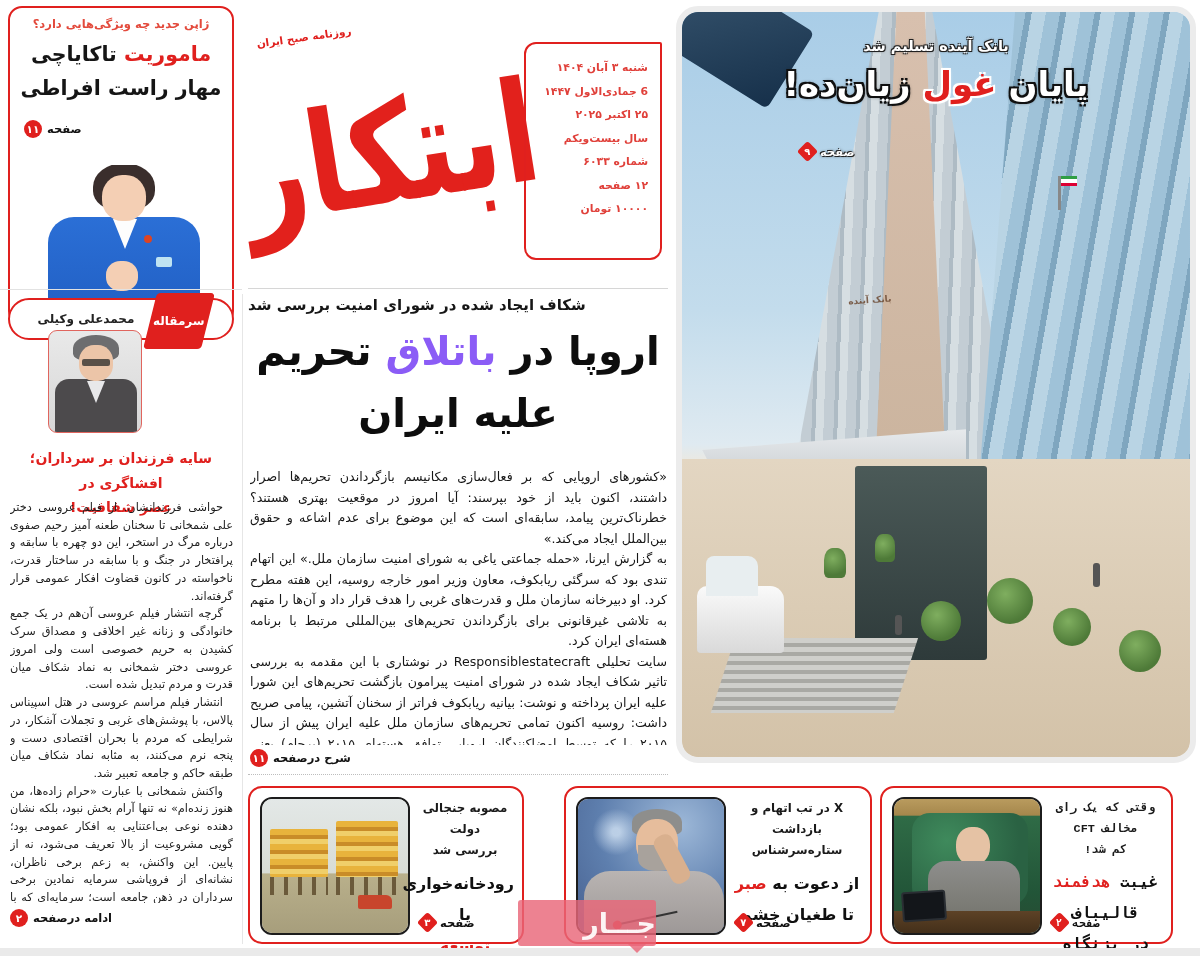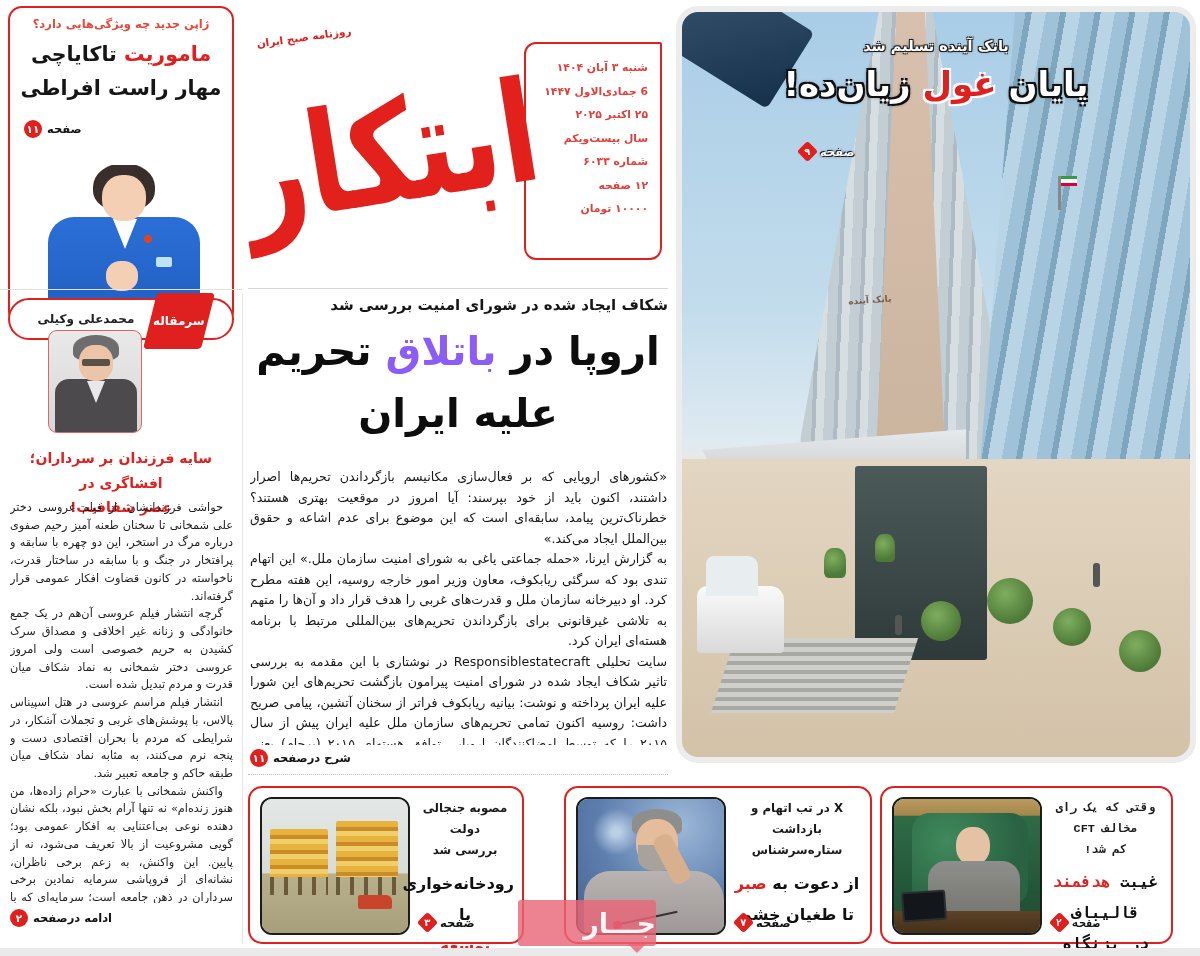--- a/index.html
+++ b/index.html
@@ -63,21 +63,21 @@
   .tagline { left:256px; top:30px; width:96px; text-align:center; color:#e0201e; font-size:10.5px; font-weight:bold;
              transform:rotate(-8deg); line-height:1.5; }
   .logo { left:240px; top:28px; width:300px; height:250px; display:flex; align-items:center; justify-content:center; }
   .logo span { font-size:112px; font-weight:bold; color:#e2211c; transform:rotate(-9deg) scaleY(1.25); letter-spacing:-4px; }
   .datebox { left:524px; top:42px; width:138px; height:218px; border:2px solid #e0201e; border-radius:12px 2px 12px 12px;
              padding:12px 12px 0 6px; }
   .datebox div { color:#e0403a; font-size:10.8px; font-weight:bold; line-height:2.18; white-space:nowrap; }
   .mast-rule { left:248px; top:288px; width:420px; height:1px; background:#d6d6d6; }
 
   
-  .lead-kicker { left:248px; top:296px; width:420px; text-align:right; font-size:15px; font-weight:bold; color:#161616; }
+  .lead-kicker { left:248px; top:296px; width:420px; text-align:left; font-size:15px; font-weight:bold; color:#161616; }
   .lead-head { left:244px; top:320px; width:428px; text-align:center; font-weight:bold; color:#0d0d0d; }
   .lead-head .l1 { font-size:40px; line-height:1.55; white-space:nowrap; }
   .lead-head .l2 { font-size:40px; line-height:1.55; }
   .lead-head .red { color:#8b5cf6; }
   .lead-body { left:250px; top:467px; width:417px; height:278px; overflow:hidden; }
   .lead-body p { font-size:12.6px; line-height:1.63; text-align:justify; color:#161616; }
   .lead-more { left:250px; top:749px; }
   .lead-rule { left:248px; top:774px; width:420px; border-top:1px dotted #bdbdbd; }
 
   

